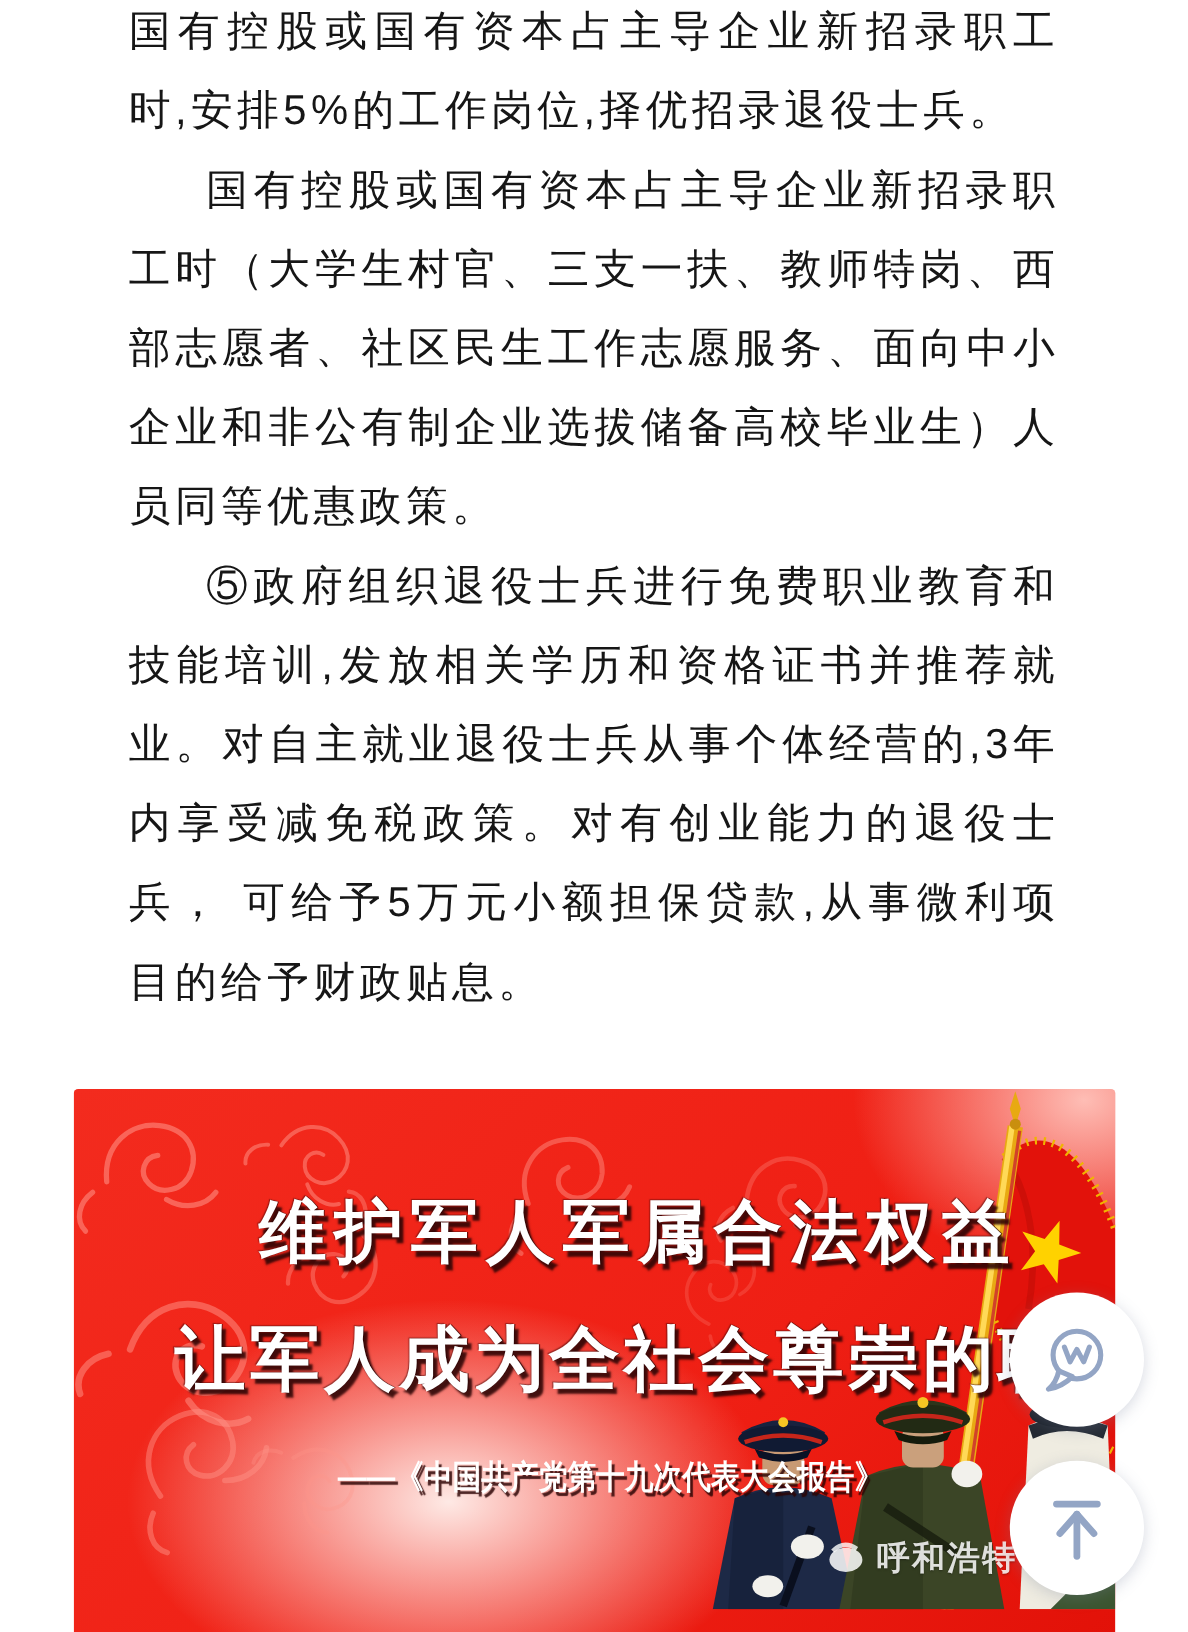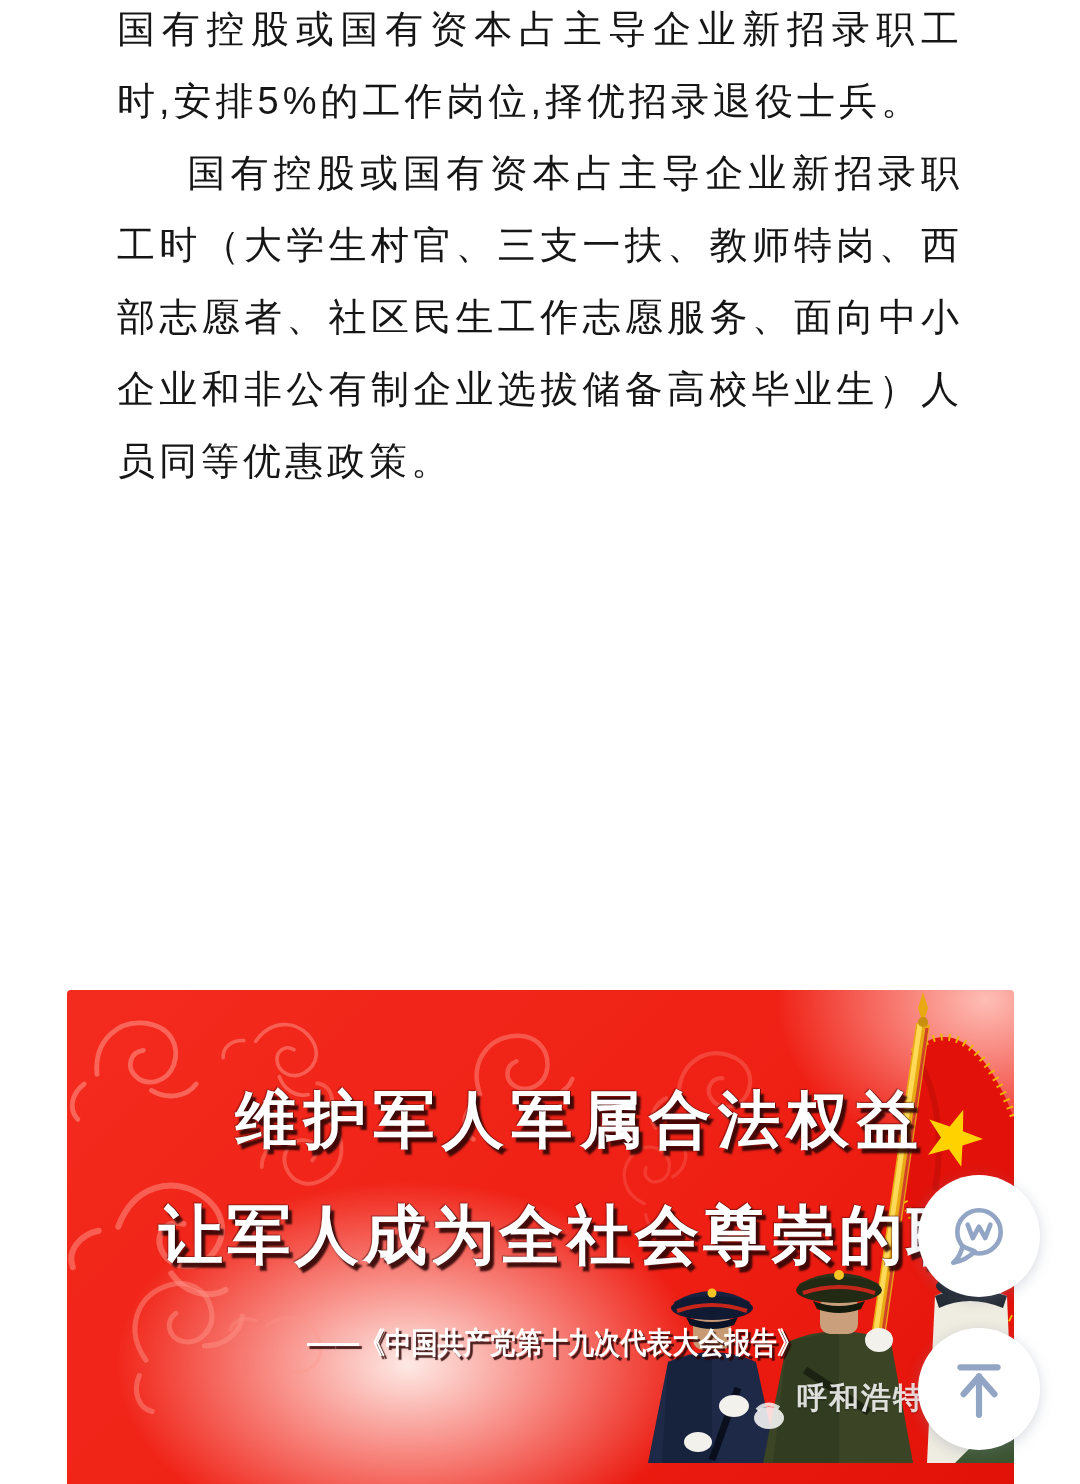--- a/index.html
+++ b/index.html
@@ -55,21 +55,21 @@
     font-weight:700;
     font-size:30px;
     letter-spacing:0px;
     white-space:nowrap;
     transform:scaleX(0.87);
     transform-origin:left top;
     text-shadow:3px 3px 1px rgba(45,5,5,0.85);
   }
   .watermark{
     position:absolute;
-    left:730px;top:388px;
+    left:730px;top:406px;
     color:rgba(255,255,255,0.85);
     font-size:30px;
     font-weight:700;
     letter-spacing:2px;
     white-space:nowrap;
     text-shadow:0 1px 2px rgba(0,0,0,0.35);
   }
   
   .fab{
     position:absolute;
@@ -84,20 +84,21 @@
   .fab-top{top:1328px;}
 </style>
 </head>
 <body>
 
 <main>
 
   <section class="article">
     <p>国有控股或国有资本占主导企业新招录职工时,安排5%的工作岗位,择优招录退役士兵。</p>
     <p class="indent">国有控股或国有资本占主导企业新招录职工时（大学生村官、三支一扶、教师特岗、西部志愿者、社区民生工作志愿服务、面向中小企业和非公有制企业选拔储备高校毕业生）人员同等优惠政策。</p>
+    <p class="indent">⑤政府组织退役士兵进行免费职业教育和技能培训,发放相关学历和资格证书并推荐就业。对自主就业退役士兵从事个体经营的,3年内享受减免税政策。对有创业能力的退役士兵， 可给予5万元小额担保贷款,从事微利项目的给予财政贴息。</p>
   </section>
 
   <figure class="banner">
     <svg class="art" width="947" height="473" viewBox="0 0 947 473">
       <defs>
         <g id="curl" fill="none" stroke="#ff968a" stroke-width="3" stroke-linecap="round">
           <path d="M0,34 C-2,12 14,0 30,2 C46,4 52,16 48,28 C44,39 31,42 24,35 C18,29 21,20 29,19"></path>
           <path d="M-8,40 C-16,46 -18,56 -12,62"></path>
           <path d="M34,44 C44,50 56,48 62,40"></path>
         </g>

